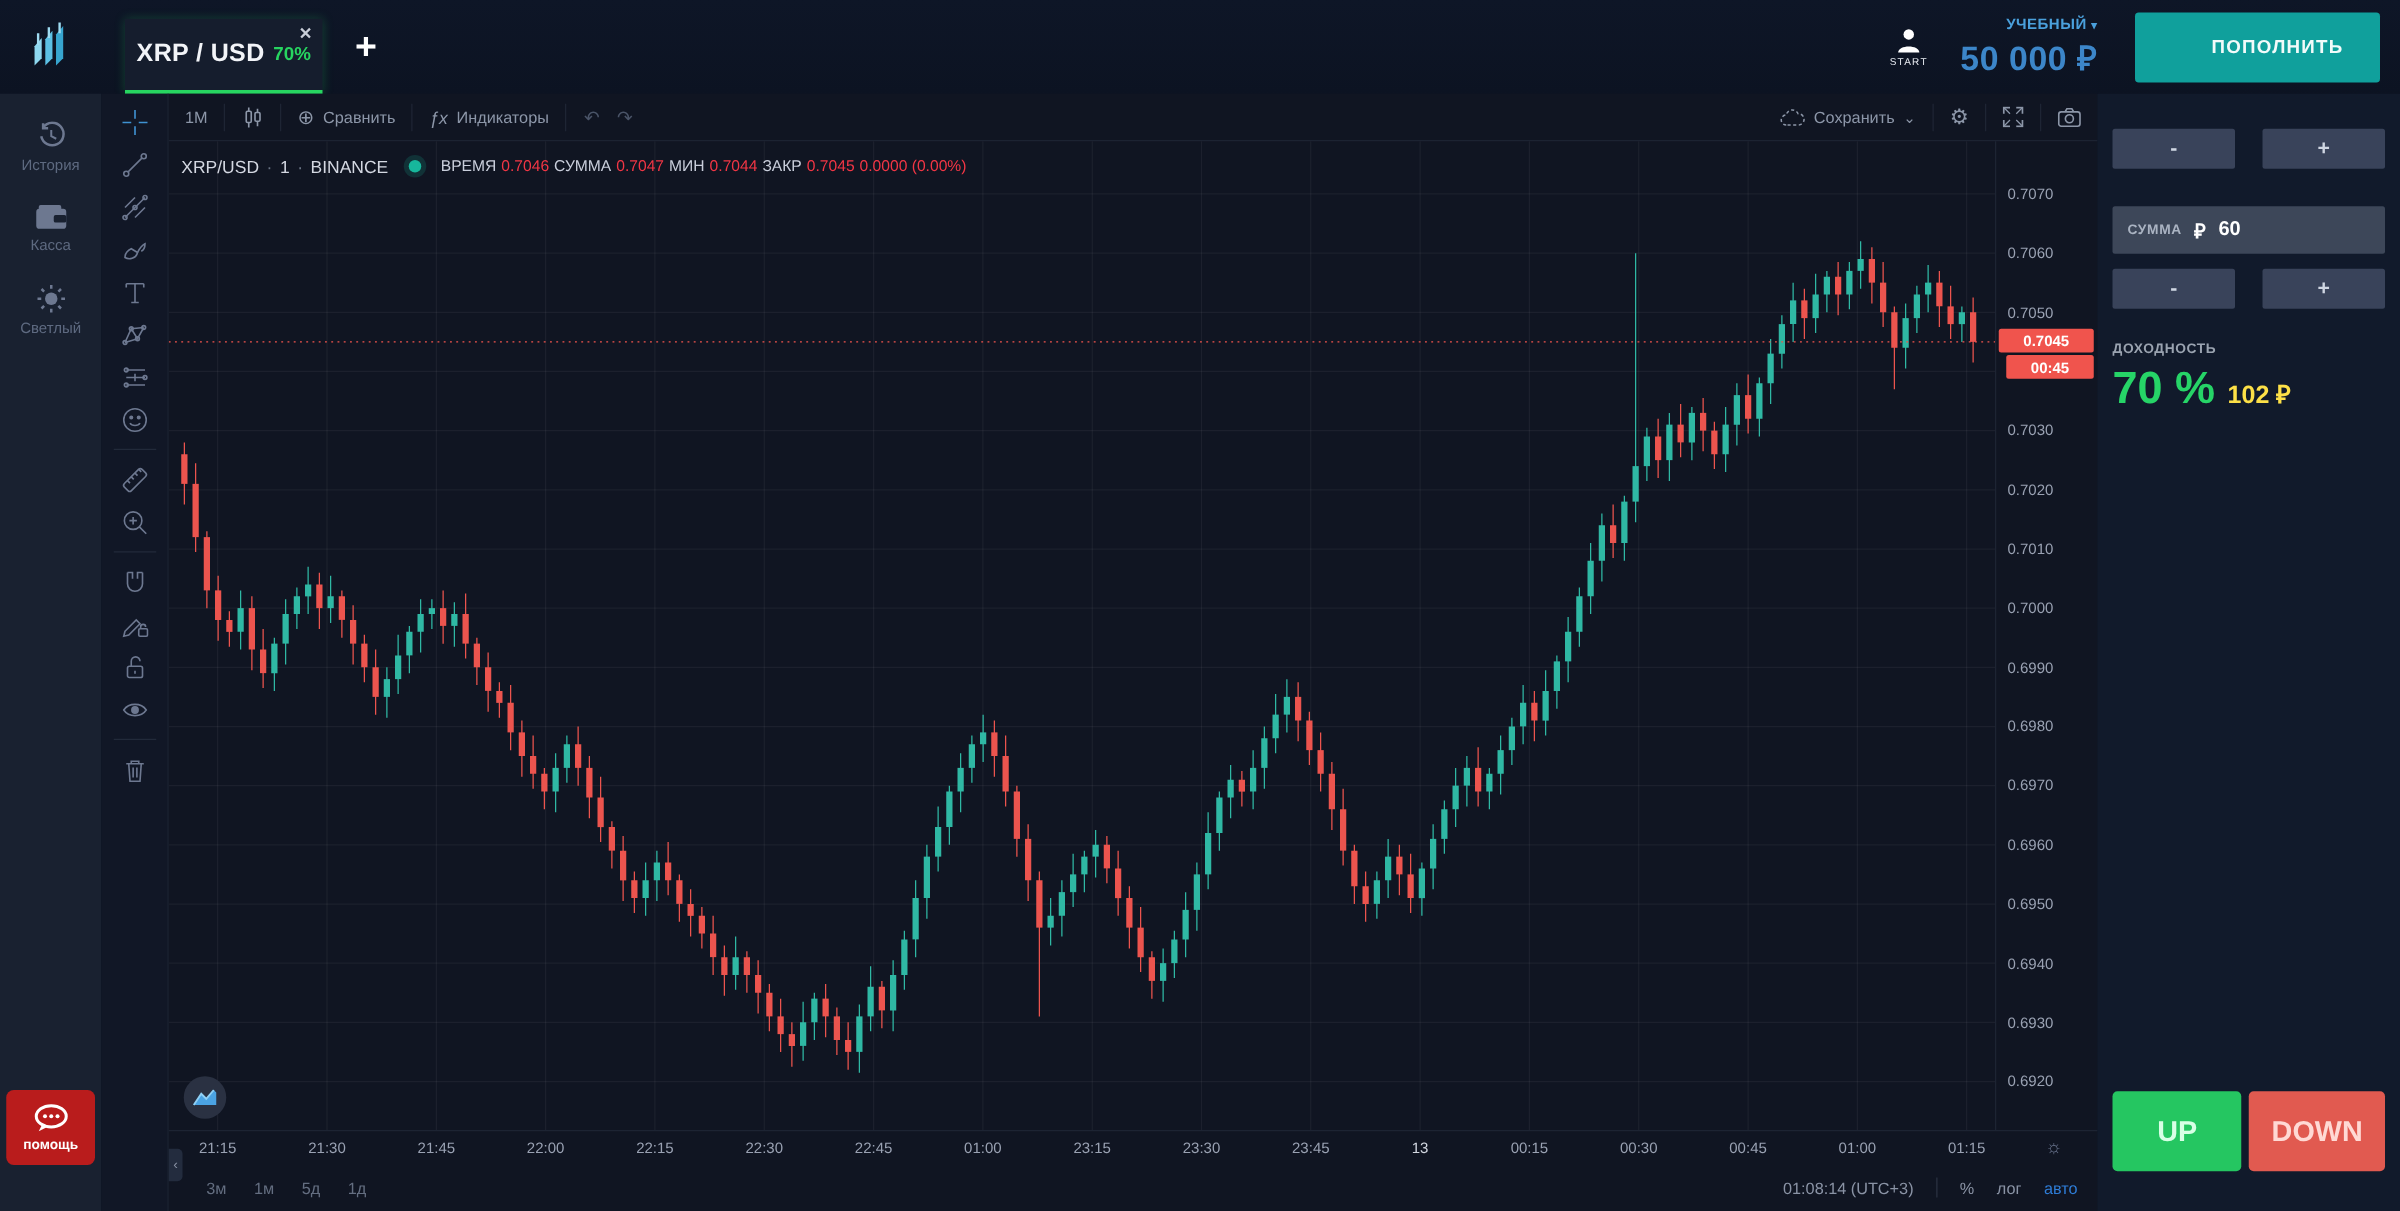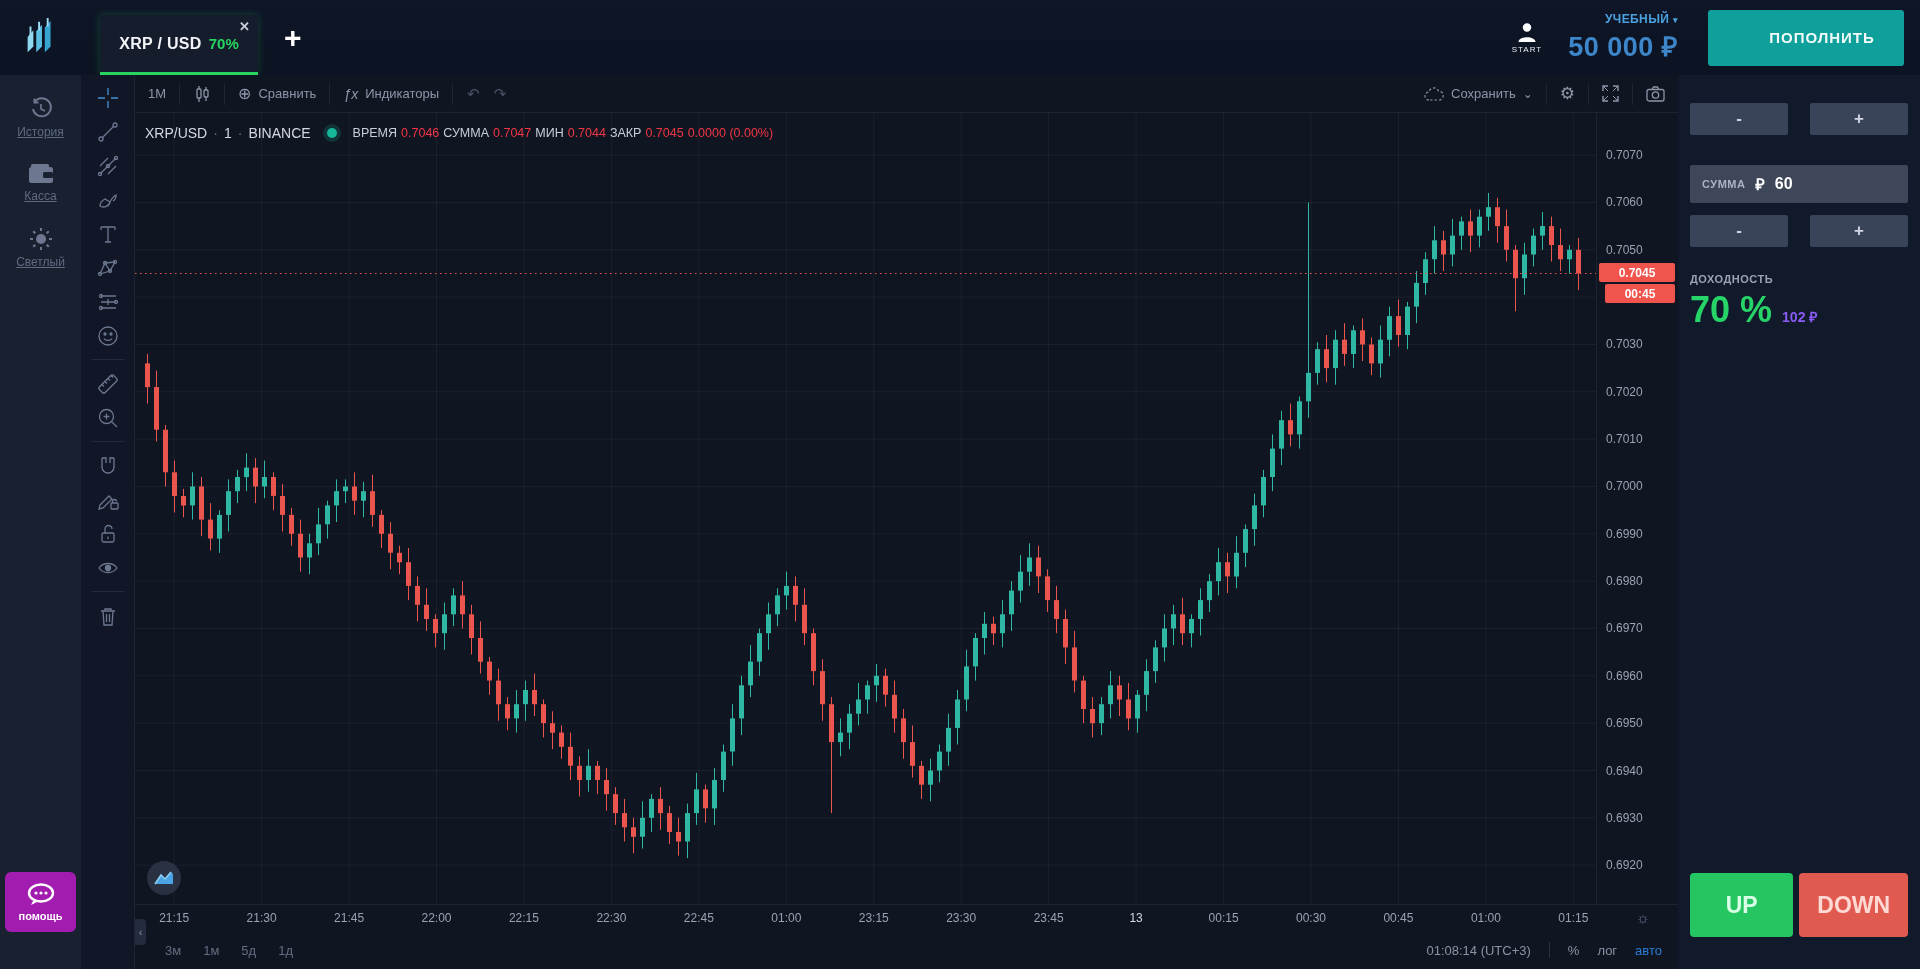--- a/index.html
+++ b/index.html
@@ -4,38 +4,38 @@
 <style>
   * { margin:0; padding:0; box-sizing:border-box; }
   html,body { background:#0a0f1c; }
   body { font-family:"Liberation Sans", sans-serif; width:1920px; height:969px; overflow:hidden; }
   .app { position:relative; width:1920px; height:969px; background:#0d1424; color:#d7dbe4; }
 
   
   .topbar { position:absolute; left:0; top:0; width:1920px; height:75px; background:linear-gradient(180deg,#0e1627,#0c1322); display:flex; align-items:center; }
   .logo-box { width:81px; height:75px; display:flex; align-items:center; justify-content:center; }
   .tab { position:relative; margin-left:19px; width:158px; height:60px; align-self:flex-end; background:#151d2d; border-bottom:3px solid #27d560; box-shadow:0 0 8px rgba(39,213,96,.25); display:flex; align-items:center; justify-content:center; gap:7px; cursor:pointer; }
-  .tab .sym { color:#f2f4f8; font-size:16px; font-weight:bold; letter-spacing:.3px; }
+  .tab .sym { color:#f2f4f8; font-size:20px; font-weight:bold; letter-spacing:.3px; }
   .tab .payout { color:#27d560; font-size:15px; font-weight:bold; }
   .tab .close { position:absolute; top:5px; right:8px; color:#c9ced8; font-size:13px; font-weight:bold; line-height:1; cursor:pointer; }
   .add-tab { margin-left:26px; color:#ffffff; font-size:30px; font-weight:bold; line-height:1; cursor:pointer; }
   .topbar .spacer { flex:1; }
   .start-block { display:flex; flex-direction:column; align-items:center; margin-right:26px; cursor:pointer; }
   .start-block .lbl { color:#e8ecf2; font-size:8px; letter-spacing:1px; margin-top:2px; }
   .balance-block { display:flex; flex-direction:column; align-items:flex-end; margin-right:30px; cursor:pointer; }
   .acct { color:#4aa0dc; font-size:12px; font-weight:bold; letter-spacing:.4px; }
   .acct .caret { font-size:9px; color:#4aa0dc; }
   .balance { color:#3c86c9; font-size:27px; font-weight:bold; margin-top:1px; letter-spacing:.5px; }
   .deposit-btn { margin-right:16px; width:196px; height:56px; background:#10a09c; border:none; border-radius:3px; color:#f2fbfa; font-family:inherit; font-size:15px; font-weight:bold; letter-spacing:1px; cursor:pointer;padding-left:32px; }
 
   
   .sidebar { position:absolute; left:0; top:75px; width:81px; height:894px; background:#192130; display:flex; flex-direction:column; align-items:center; padding-top:22px; gap:24px; }
   .side-item { display:flex; flex-direction:column; align-items:center; gap:4px; color:#5e6a80; cursor:pointer; width:100%; }
-  .side-item .cap { font-size:12px; color:#5e6a80;text-decoration:underline; }
-  .help-btn { position:absolute; left:5px; top:872px; width:71px; height:60px; background:#a21caf; border-radius:6px; display:flex; flex-direction:column; align-items:center; justify-content:center; gap:3px; cursor:pointer; z-index:5; }
+  .side-item .cap { font-size:12px; color:#5e6a80; }
+  .help-btn { position:absolute; left:5px; top:872px; width:71px; height:60px; background:#b91c1c; border-radius:6px; display:flex; flex-direction:column; align-items:center; justify-content:center; gap:3px; cursor:pointer; z-index:5; }
   .help-btn .cap { color:#ffffff; font-size:11px; font-weight:bold; }
 
   
   .drawbar { position:absolute; left:81px; top:75px; width:54px; height:894px; background:#111726; border-right:1px solid #1d2433; display:flex; flex-direction:column; align-items:center; padding-top:10px; gap:9px; }
   .dtool { width:34px; height:25px; display:flex; align-items:center; justify-content:center; cursor:pointer; }
   .dtool svg { stroke:#6d7890; fill:none; stroke-width:1.3; }
   .dtool.active svg { stroke:#3f92d2; }
   .dtool-divider { width:34px; height:1px; background:#222a3a; margin:2px 0; }
 
   
@@ -80,21 +80,21 @@
   .field-box { width:218px; height:38px; background:#3d4759; border-radius:2px; display:flex; align-items:center; padding:0 12px; gap:10px; cursor:pointer; }
   .field-box .flabel { font-size:11px; font-weight:bold; color:#aab3c2; letter-spacing:.5px; }
   .field-box .fvalue { font-size:16px; font-weight:bold; color:#ffffff; }
   .rub-glyph { font-size:16px; font-weight:bold; color:#ffffff; }
   .stepper-row { display:flex; gap:22px; margin-top:12px; }
   .step-btn { flex:1; height:32px; background:#39435a; border:none; border-radius:2px; color:#cfd6e2; font-size:17px; font-weight:bold; font-family:inherit; cursor:pointer; }
   .gap28 { height:30px; }
   .payout-label { margin-top:26px; font-size:11px; font-weight:bold; color:#9aa3b0; letter-spacing:.5px; }
   .payout-line { display:flex; align-items:baseline; gap:10px; margin-top:4px; }
   .payout-value { color:#26d467; font-size:36px; font-weight:bold; }
-  .payout-amount { color:#8b5cf6; font-size:14px; font-weight:bold; }
+  .payout-amount { color:#fde047; font-size:20px; font-weight:bold; }
   .updown { position:absolute; left:12px; bottom:32px; width:218px; display:flex; gap:6px; }
   .btn-up, .btn-down { height:64px; border:none; border-radius:4px; font-family:inherit; font-size:23px; font-weight:bold; cursor:pointer; }
   .btn-up { flex:1; background:#25c661; color:#d8ffe5; }
   .btn-down { flex:1.05; background:#e15a50; color:#ffd9d4; }
 </style>
 </head>
 <body>
 
 <div class="app">
 

